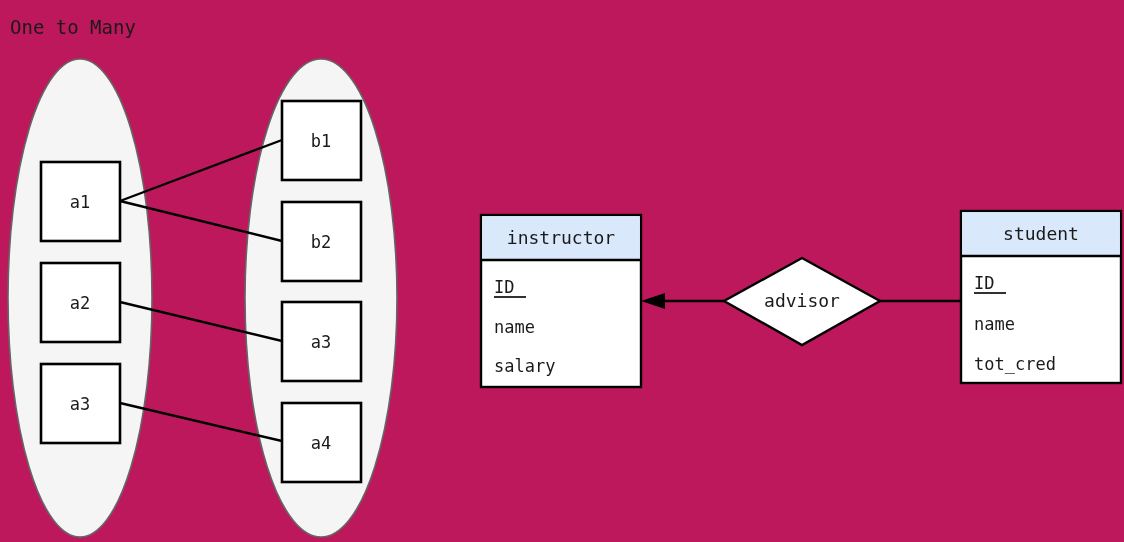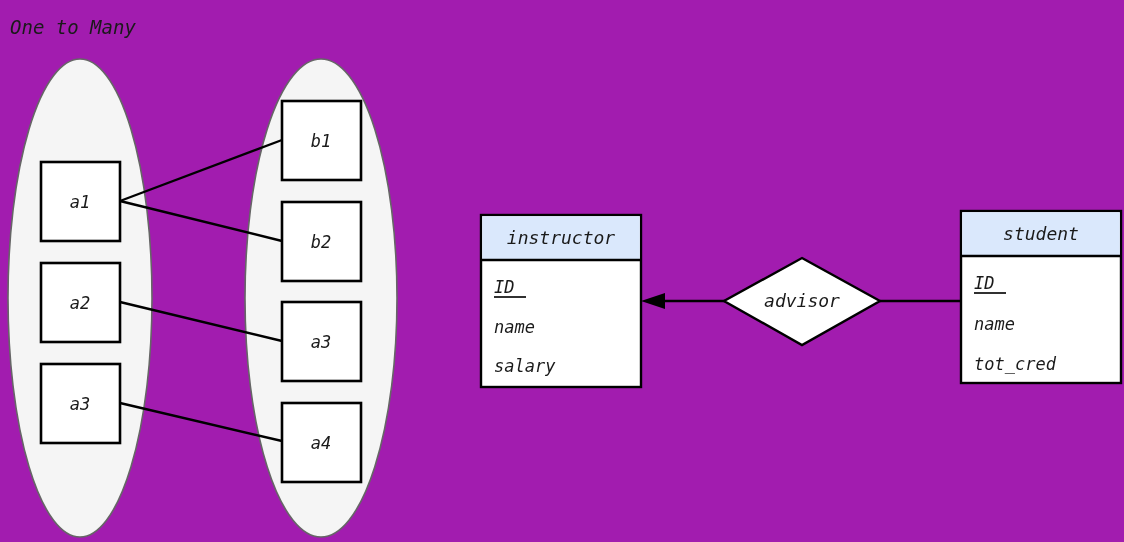--- a/index.html
+++ b/index.html
@@ -8,23 +8,22 @@
     padding: 0;
     background: #ffffff;
   }
   body {
     font-family: "DejaVu Sans Mono", "Liberation Mono", monospace;
   }
   #canvas {
     position: relative;
     width: 1124px;
     height: 542px;
-    background: #a21caf;
+    background: #be185d;
     overflow: hidden;
-    font-style: italic;
   }
   #diagram-svg {
     position: absolute;
     left: 0;
     top: 0;
     width: 1124px;
     height: 542px;
   }
   .title-text {
     font-family: "DejaVu Sans Mono", "Liberation Mono", monospace;

